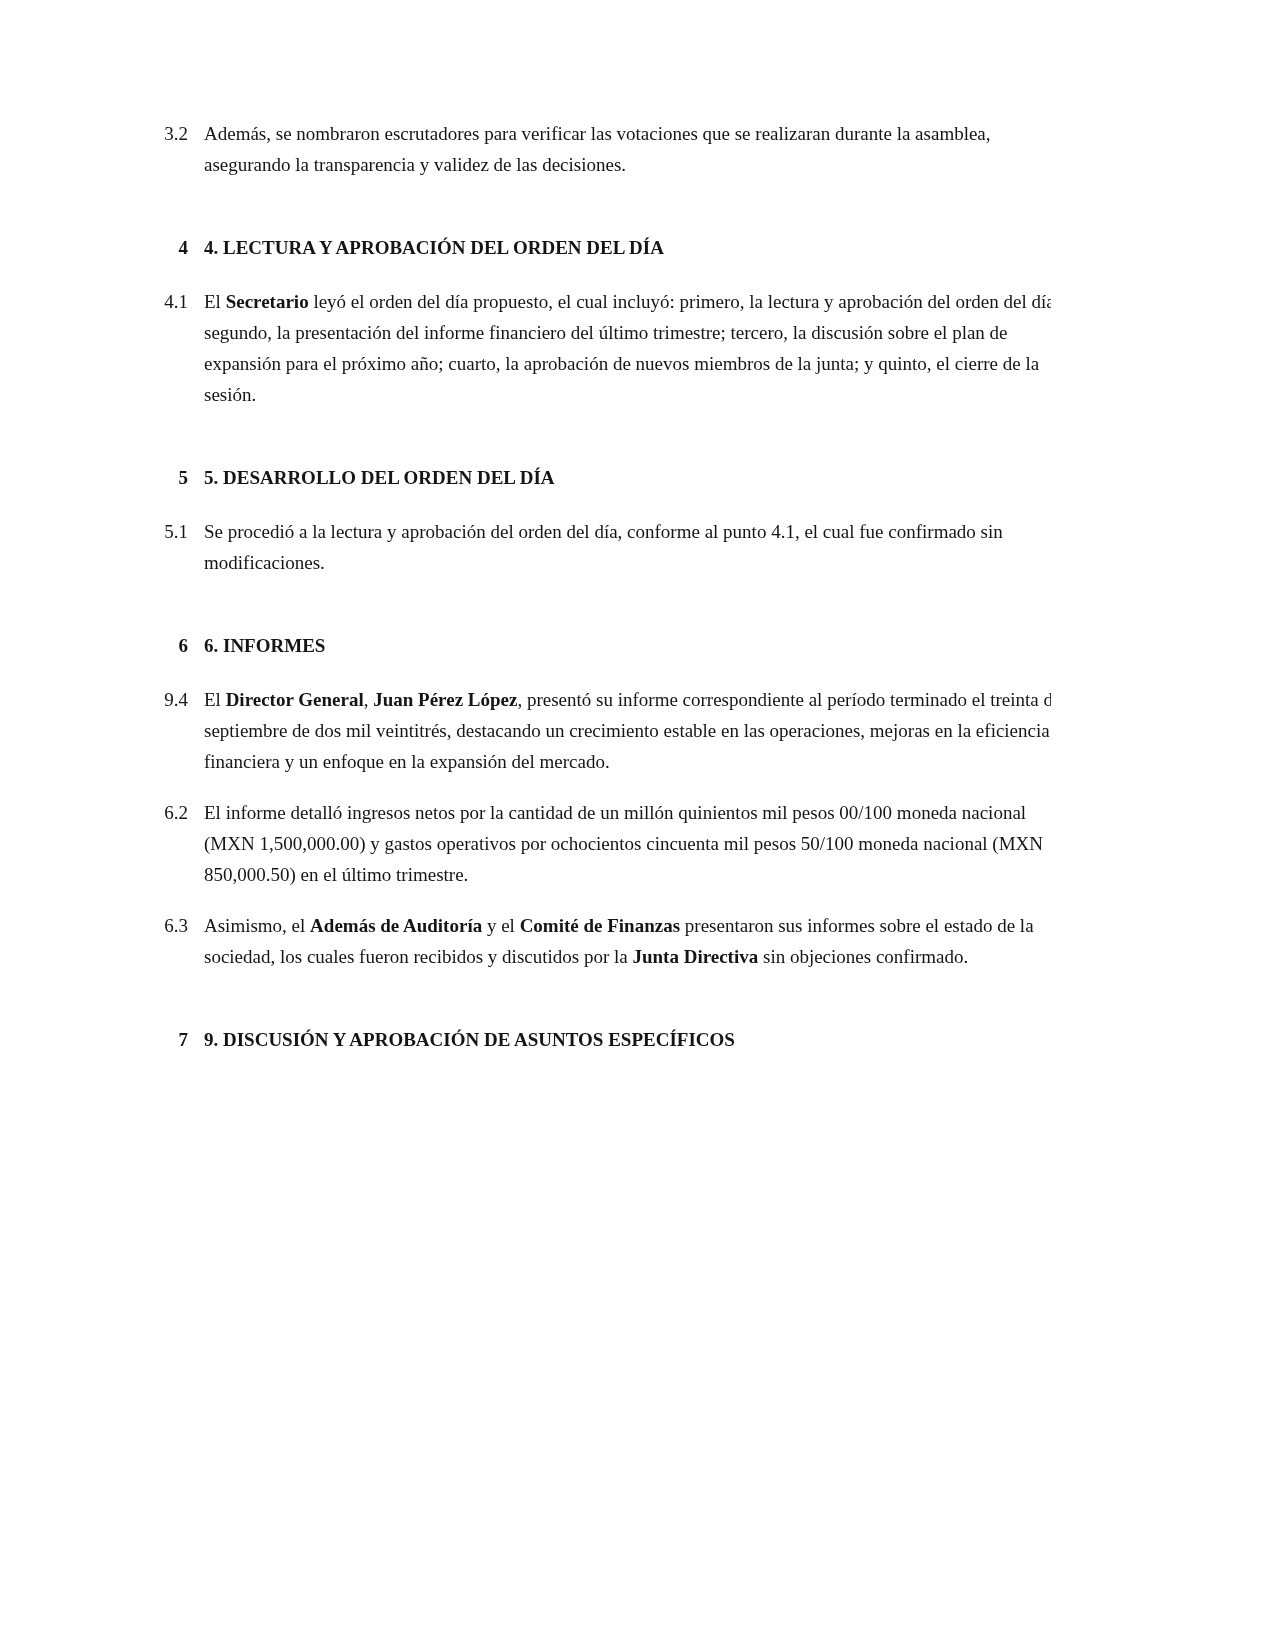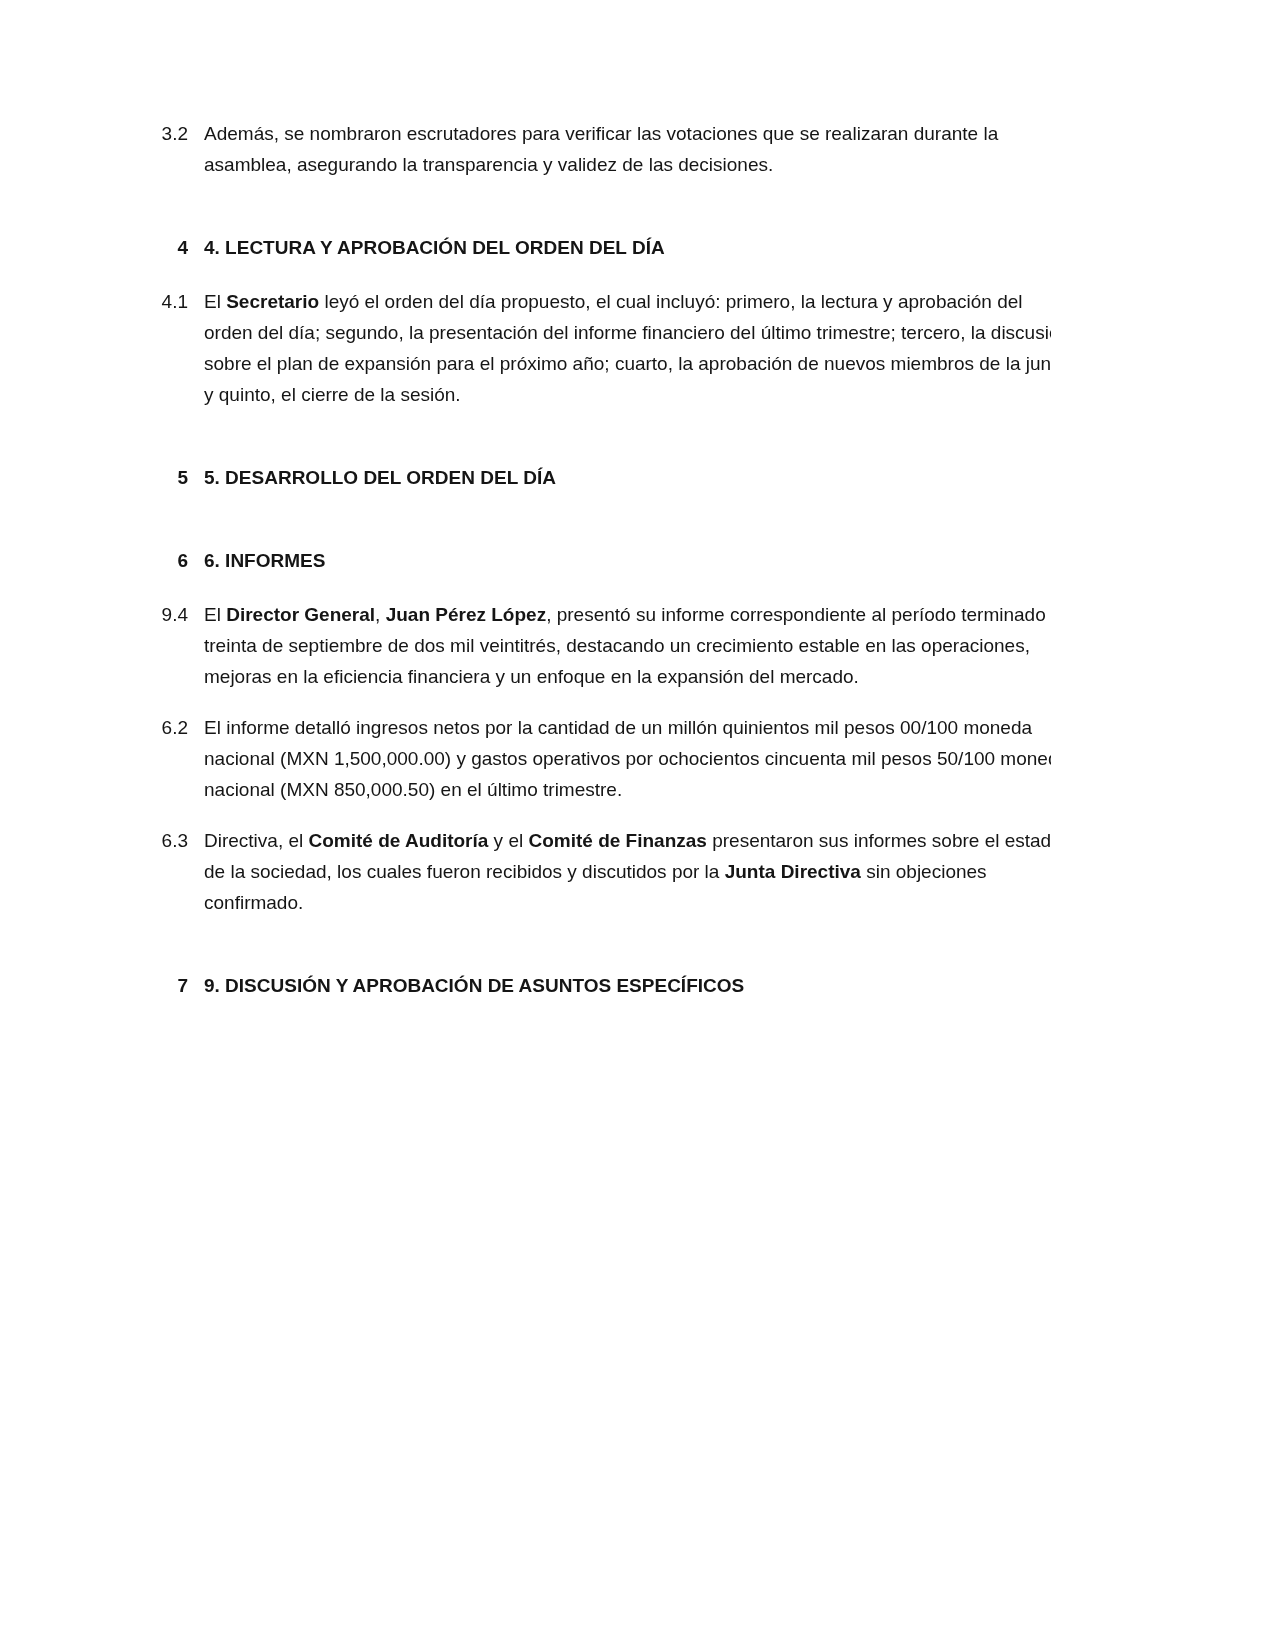--- a/index.html
+++ b/index.html
@@ -6,21 +6,21 @@
     margin: 0;
     padding: 0;
     background: #ffffff;
   }
   .page {
     position: relative;
     width: 1051px;
     height: 1650px;
     background: #ffffff;
     overflow: hidden;
-    font-family: Liberation Sans, sans-serif;
+    font-family: Liberation Serif, serif;
     color: #151515;
   }
   .content {
     position: absolute;
     top: 118px;
     left: 150px;
     width: 930px;
   }
   .block {
     display: flex;
@@ -66,34 +66,38 @@
         <span class="txt"><strong>4. LECTURA Y APROBACIÓN DEL ORDEN DEL DÍA</strong></span>
       </div>
       <div class="block item">
         <span class="num">4.1</span>
         <span class="txt"><span>El </span><strong>Secretario</strong><span> leyó el orden del día propuesto, el cual incluyó: primero, la lectura y aprobación del orden del día; segundo, la presentación del informe financiero del último trimestre; tercero, la discusión sobre el plan de expansión para el próximo año; cuarto, la aprobación de nuevos miembros de la junta; y quinto, el cierre de la sesión.</span></span>
       </div>
       <div class="block heading">
         <span class="num">5</span>
         <span class="txt"><strong>5. DESARROLLO DEL ORDEN DEL DÍA</strong></span>
       </div>
+      <div class="block item">
+        <span class="num">5.1</span>
+        <span class="txt"><span>Se procedió a la lectura y aprobación del orden del día, conforme al punto 4.1, el cual fue confirmado sin modificaciones.</span></span>
+      </div>
       <div class="block heading">
         <span class="num">6</span>
         <span class="txt"><strong>6. INFORMES</strong></span>
       </div>
       <div class="block item">
         <span class="num">9.4</span>
         <span class="txt"><span>El </span><strong>Director General</strong><span>, </span><strong>Juan Pérez López</strong><span>, presentó su informe correspondiente al período terminado el treinta de septiembre de dos mil veintitrés, destacando un crecimiento estable en las operaciones, mejoras en la eficiencia financiera y un enfoque en la expansión del mercado.</span></span>
       </div>
       <div class="block item">
         <span class="num">6.2</span>
         <span class="txt"><span>El informe detalló ingresos netos por la cantidad de un millón quinientos mil pesos 00/100 moneda nacional (MXN 1,500,000.00) y gastos operativos por ochocientos cincuenta mil pesos 50/100 moneda nacional (MXN 850,000.50) en el último trimestre.</span></span>
       </div>
       <div class="block item">
         <span class="num">6.3</span>
-        <span class="txt"><span>Directiva, el </span><strong>Comité de Auditoría</strong><span> y el </span><strong>Comité de Finanzas</strong><span> presentaron sus informes sobre el estado de la sociedad, los cuales fueron recibidos y discutidos por la </span><strong>Junta Directiva</strong><span> sin objeciones confirmado.</span></span>
+        <span class="txt"><span>Asimismo, el </span><strong>Además de Auditoría</strong><span> y el </span><strong>Comité de Finanzas</strong><span> presentaron sus informes sobre el estado de la sociedad, los cuales fueron recibidos y discutidos por la </span><strong>Junta Directiva</strong><span> sin objeciones confirmado.</span></span>
       </div>
       <div class="block heading">
         <span class="num">7</span>
         <span class="txt"><strong>9. DISCUSIÓN Y APROBACIÓN DE ASUNTOS ESPECÍFICOS</strong></span>
       </div>
     </div>
 </div>
 
 </body></html>

